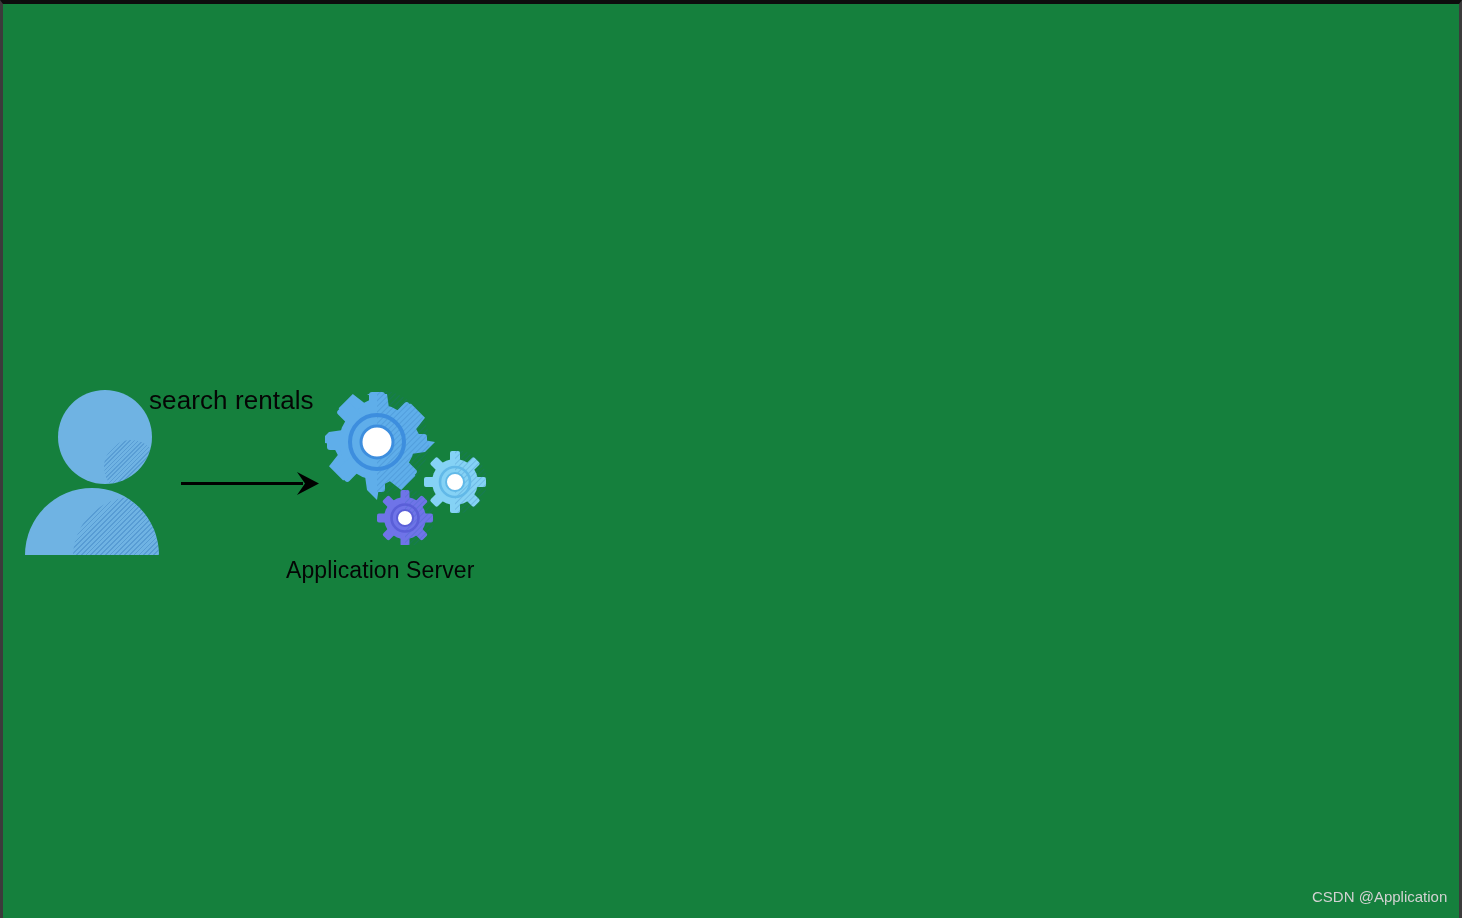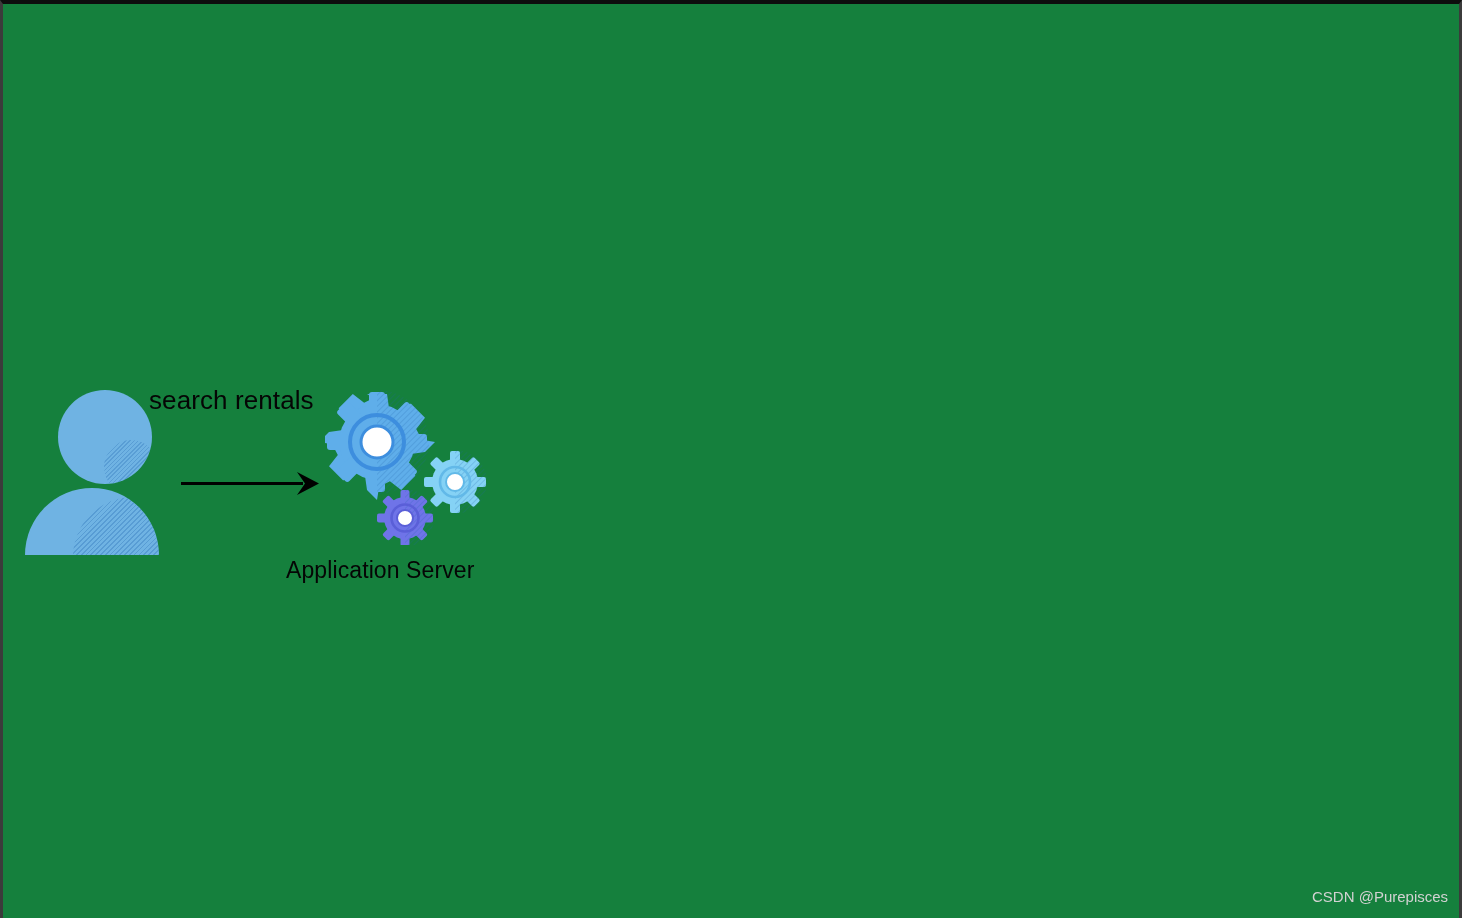--- a/index.html
+++ b/index.html
@@ -235,15 +235,15 @@
         <rect x="80" y="95" width="40" height="70" fill="url(#hatch)"></rect>
       </g>
       <circle cx="80" cy="128" r="13.5" fill="none" stroke="#5a5fd8" stroke-width="2.6"></circle>
       <circle cx="80" cy="128" r="8" fill="#ffffff"></circle>
       <circle cx="80" cy="128" r="8" fill="none" stroke="#5a5fd8" stroke-width="2"></circle>
     </g>
   </svg>
 
   <div id="server-label" class="abs">Application Server</div>
 
-  <div id="watermark" class="abs">CSDN @Purepisces</div>
+  <div id="watermark" class="abs">CSDN @Application</div>
 
 </div>
 
 </body></html>

